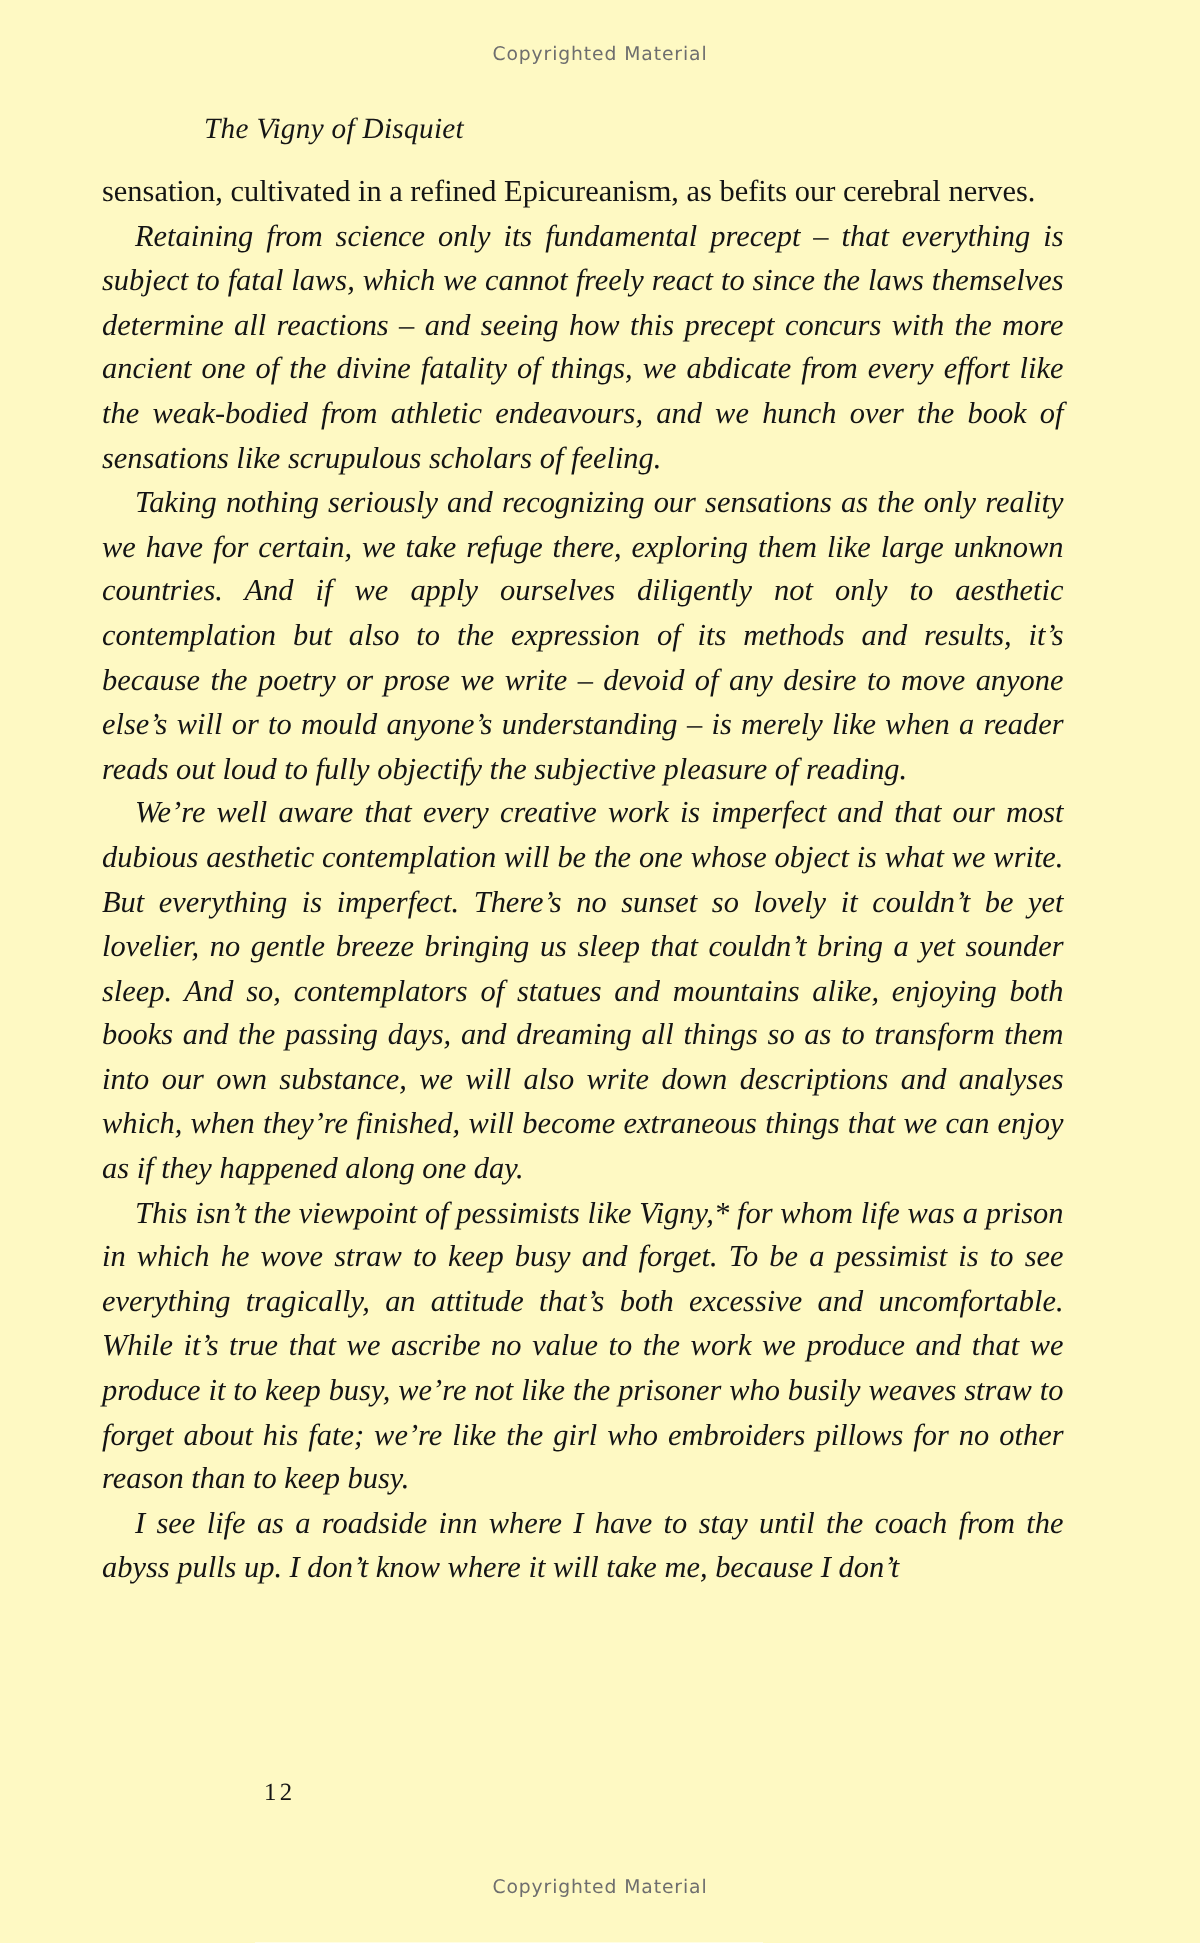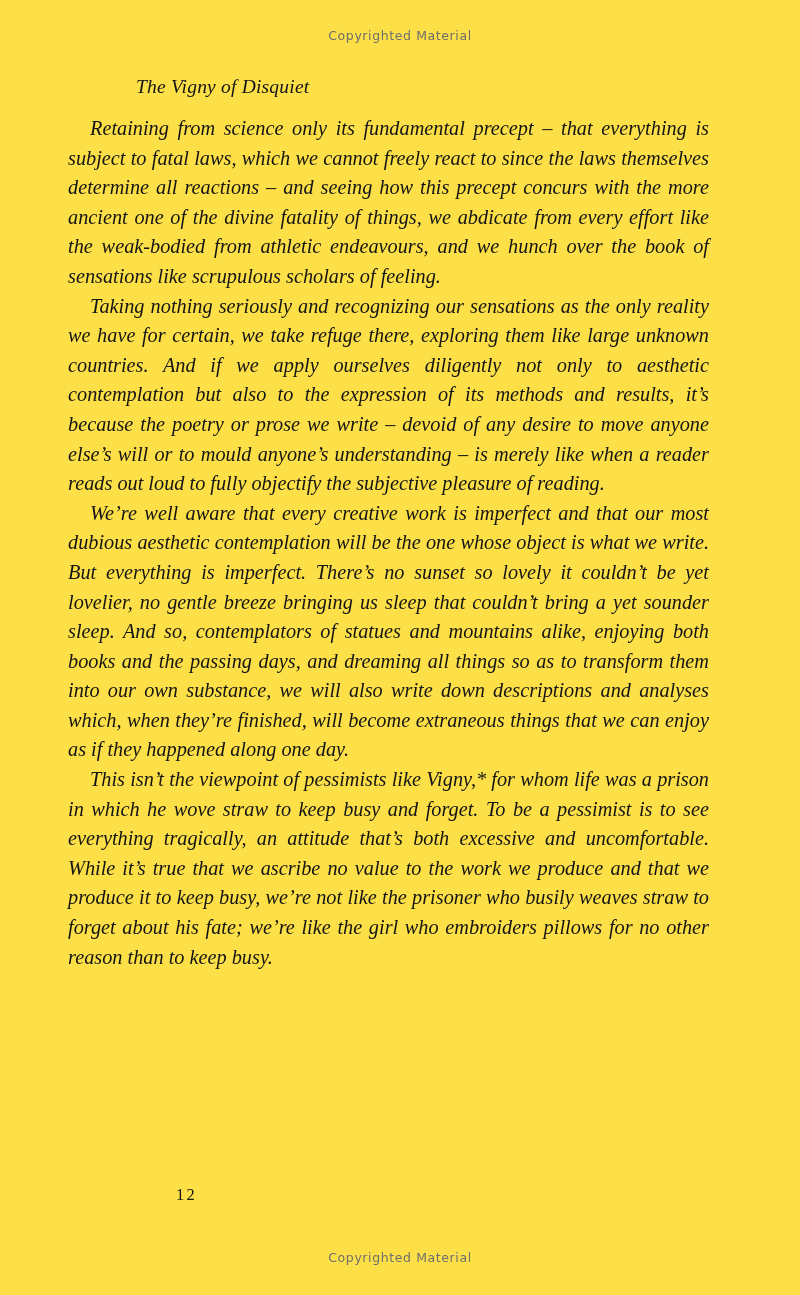--- a/index.html
+++ b/index.html
@@ -5,21 +5,21 @@
   html, body {
     margin: 0;
     padding: 0;
     background: #ffffff;
   }
 
   .page {
     position: relative;
     width: 800px;
     height: 1295px;
-    background: #fde047;
+    background: #fef9c3;
     overflow: hidden;
     font-family: "Liberation Serif", "DejaVu Serif", serif;
     color: #1a1a1a;
   }
 
   
   .watermark {
     position: absolute;
     left: 0;
     width: 800px;
@@ -84,23 +84,25 @@
 </head>
 <body>
 
 <div class="page">
 
   <div class="watermark watermark-top">Copyrighted Material</div>
 
   <div class="running-head">The Vigny of Disquiet</div>
 
   <div class="textblock">
+    <p>sensation, cultivated in a refined Epicureanism, as befits our cerebral nerves.</p>
     <p class="indent">Retaining from science only its fundamental precept – that everything is subject to fatal laws, which we cannot freely react to since the laws themselves determine all reactions – and seeing how this precept concurs with the more ancient one of the divine fatality of things, we abdicate from every effort like the weak-bodied from athletic endeavours, and we hunch over the book of sensations like scrupulous scholars of feeling.</p>
     <p class="indent">Taking nothing seriously and recognizing our sensations as the only reality we have for certain, we take refuge there, exploring them like large unknown countries. And if we apply ourselves diligently not only to aesthetic contemplation but also to the expression of its methods and results, it’s because the poetry or prose we write – devoid of any desire to move anyone else’s will or to mould anyone’s understanding – is merely like when a reader reads out loud to fully objectify the subjective pleasure of reading.</p>
     <p class="indent">We’re well aware that every creative work is imperfect and that our most dubious aesthetic contemplation will be the one whose object is what we write. But everything is imperfect. There’s no sunset so lovely it couldn’t be yet lovelier, no gentle breeze bringing us sleep that couldn’t bring a yet sounder sleep. And so, contemplators of statues and mountains alike, enjoying both books and the passing days, and dreaming all things so as to transform them into our own substance, we will also write down descriptions and analyses which, when they’re finished, will become extraneous things that we can enjoy as if they happened along one day.</p>
     <p class="indent">This isn’t the viewpoint of pessimists like Vigny,* for whom life was a prison in which he wove straw to keep busy and forget. To be a pessimist is to see everything tragically, an attitude that’s both excessive and uncomfortable. While it’s true that we ascribe no value to the work we produce and that we produce it to keep busy, we’re not like the prisoner who busily weaves straw to forget about his fate; we’re like the girl who embroiders pillows for no other reason than to keep busy.</p>
+    <p class="indent">I see life as a roadside inn where I have to stay until the coach from the abyss pulls up. I don’t know where it will take me, because I don’t</p>
   </div>
 
   <div class="folio">12</div>
 
   <div class="watermark watermark-bottom">Copyrighted Material</div>
 
 </div>
 
 </body></html>

